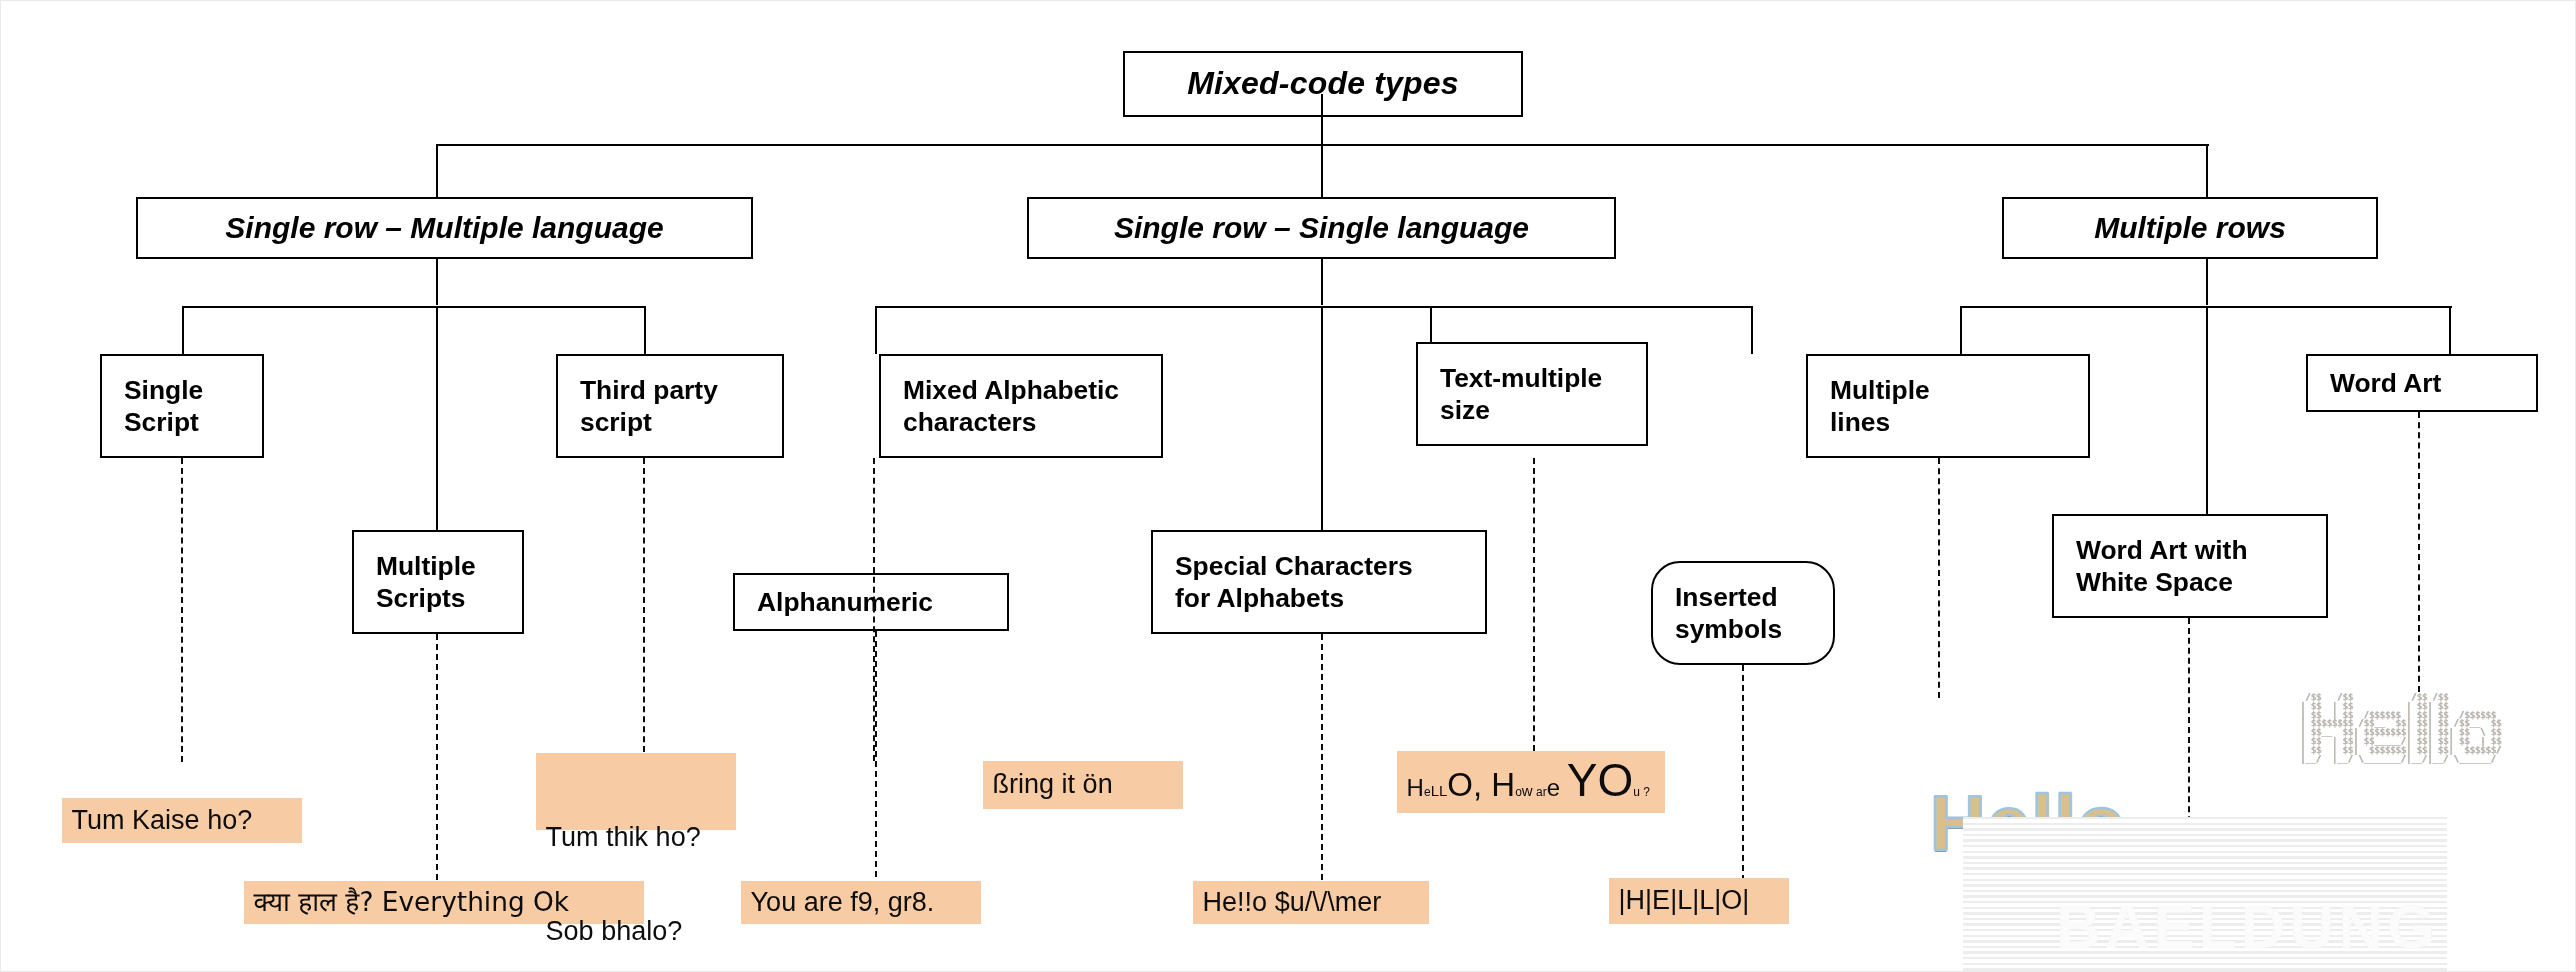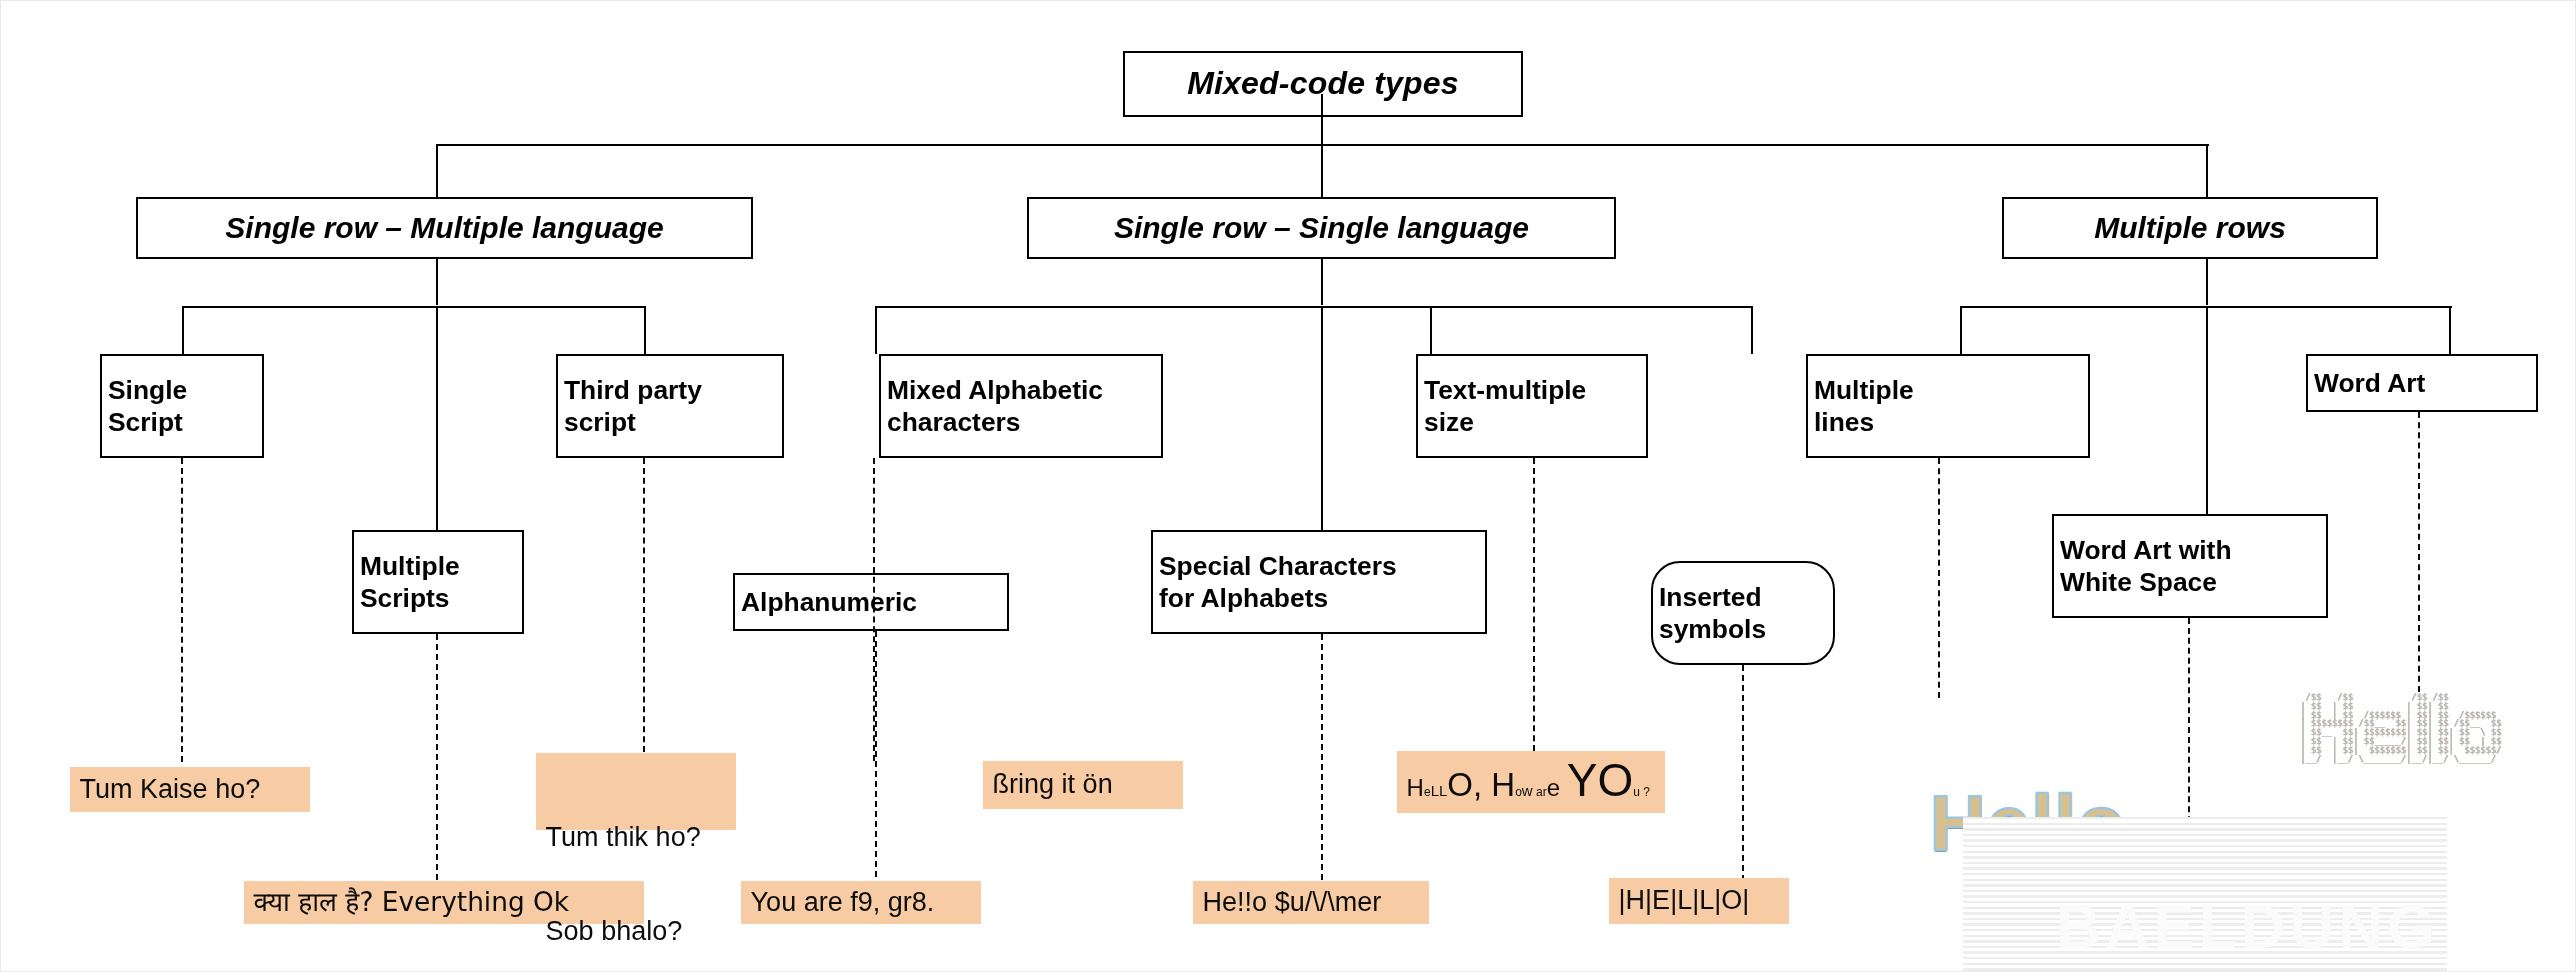--- a/index.html
+++ b/index.html
@@ -45,21 +45,21 @@
     position: absolute;
     box-sizing: border-box;
     background: #ffffff;
     border: 2.4px solid #000000;
     display: flex;
     align-items: center;
     color: #000000;
     line-height: 1.22;
   }
   .node.center { justify-content: center; text-align: center; }
-  .node.left   { justify-content: flex-start; text-align: left; padding-left: 6px; }
+  .node.left   { justify-content: flex-start; text-align: left; padding-left: 22px; }
 
   .n-root {
     font-style: italic;
     font-weight: bold;
     font-size: 32px;
     letter-spacing: 0.2px;
     margin-top: 23px;
   }
   .n-cat {
     font-style: italic;
@@ -185,21 +185,21 @@
 
   <div class="node left n-leaf" style="left:528px; top:354px; width:228px; height:104px;margin-left:28px;">
     <span style="white-space:pre-line;">Third party
 script</span>
   </div>
 
   <div class="dline" style="left:181px; top:458px; height:304px;"></div>
   <div class="dline" style="left:436px; top:634px; height:256px;"></div>
   <div class="dline" style="left:643px; top:458px; height:304px;"></div>
 
-  <div class="chip" style="left:62px; top:767px; width:240px; height:45px;margin-left:8px;">
+  <div class="chip" style="left:62px; top:798px; width:240px; height:45px;">
     <span>Tum Kaise ho?</span>
   </div>
 
   <div class="chip dev" style="left:244px; top:881px; width:400px; height:43px;">
     <span>क्या हाल है? Everything Ok</span>
   </div>
 
   <div class="chip two-line" style="left:536px; top:753px; width:200px; height:77px;">
     <div>Tum thik ho?</div>
     <div>Sob bhalo?</div>
@@ -220,21 +220,21 @@
 
   <div class="node left n-leaf" style="left:733px; top:573px; width:276px; height:58px;">
     <span style="white-space:pre-line;">Alphanumeric</span>
   </div>
 
   <div class="node left n-leaf" style="left:1151px; top:530px; width:336px; height:104px;">
     <span style="white-space:pre-line;">Special Characters
 for Alphabets</span>
   </div>
 
-  <div class="node left n-leaf" style="left:1416px; top:354px; width:232px; height:104px;">
+  <div class="node left n-leaf" style="left:1416px; top:342px; width:232px; height:104px;">
     <span style="white-space:pre-line;">Text-multiple
 size</span>
   </div>
 
   <div class="node left n-leaf" style="left:1651px; top:561px; width:184px; height:104px;border-radius:29px;">
     <span style="white-space:pre-line;">Inserted
 symbols</span>
   </div>
 
   <div class="dline" style="left:873px; top:458px; height:303px;"></div>

